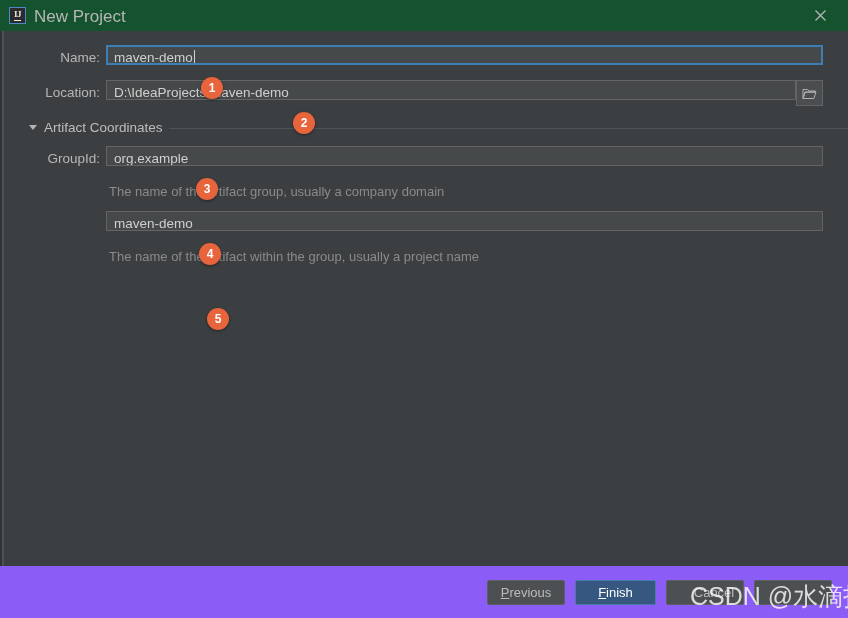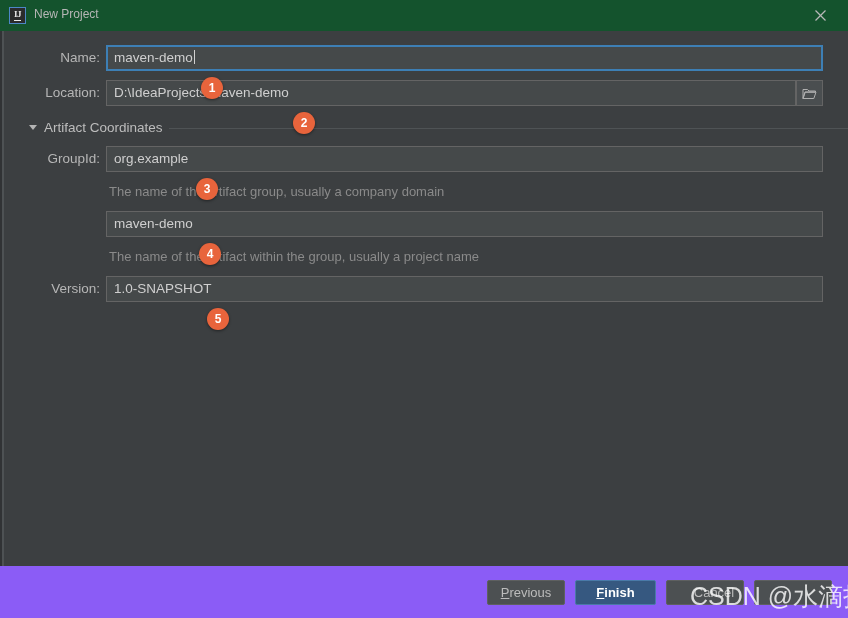--- a/index.html
+++ b/index.html
@@ -55,21 +55,21 @@
     font-weight: bold;
     letter-spacing: -0.5px;
     line-height: 1;
     font-family: "Liberation Serif", serif;
     border-bottom: 1.5px solid #e8e8e8;
     padding-bottom: 1px;
   }
   .window-title {
     position: absolute;
     left: 34px; top: 7px;
-    font-size: 12px;
+    font-size: 17px;
     color: #b6b6b6;
   }
   .close-btn {
     position: absolute;
     right: 6px; top: 0px;
     width: 44px; height: 31px;
     display: flex;
     align-items: center;
     justify-content: center;
     cursor: default;
@@ -98,21 +98,21 @@
     font-size: 13.5px;
     color: #b6b6b6;
     line-height: 26px;
     white-space: nowrap;
   }
 
   .field {
     position: absolute;
     left: 106px;
     width: 717px;
-    height: 26px;
+    height: 20px;
     background: #45494a;
     border: 1px solid #646464;
     box-sizing: border-box;
     line-height: 24px;
     padding-left: 7px;
     font-size: 13.5px;
     color: #cfcfcf;
     white-space: nowrap;
     overflow: hidden;
   }
@@ -224,21 +224,21 @@
     text-align: center;
     line-height: 23px;
     border-radius: 2px;
     cursor: default;
     white-space: nowrap;
   }
   .btn.primary {
     background: #365880;
     border: 1px solid #4a7aa8;
     color: #ffffff;
-    font-weight: bold;
+    font-weight: normal;
   }
   .mn { text-decoration: underline; }
 
   
   .watermark {
     position: absolute;
     left: 690px;
     top: 580px;
     font-size: 25px;
     color: rgba(255,255,255,0.80);
@@ -300,24 +300,20 @@
   </div>
   <div class="badge" style="left:196px; top:147px;">3</div>
   <div class="hint" style="top:153px;">The name of the artifact group, usually a company domain</div>
 
   <div class="row" style="top:180px;">
     <div class="field"><span>maven-demo</span></div>
   </div>
   <div class="badge" style="left:199px; top:212px;">4</div>
   <div class="hint" style="top:218px;">The name of the artifact within the group, usually a project name</div>
 
-  <div class="row" style="top:245px;">
-    <div class="label-cell">Version:</div>
-    <div class="field"><span>1.0-SNAPSHOT</span></div>
-  </div>
   <div class="badge" style="left:207px; top:277px;">5</div>
 
 </div>
 
 <div class="buttonbar">
   <div class="btn" style="left:487px; width:78px;"><span class="mn">P</span><span>revious</span></div>
   <div class="btn primary" style="left:575px; width:81px;"><span class="mn">F</span><span>inish</span></div>
   <div class="btn" style="left:666px; width:78px;padding-left:18px;">Cancel</div>
   <div class="btn" style="left:754px; width:78px;"></div>
 </div>

